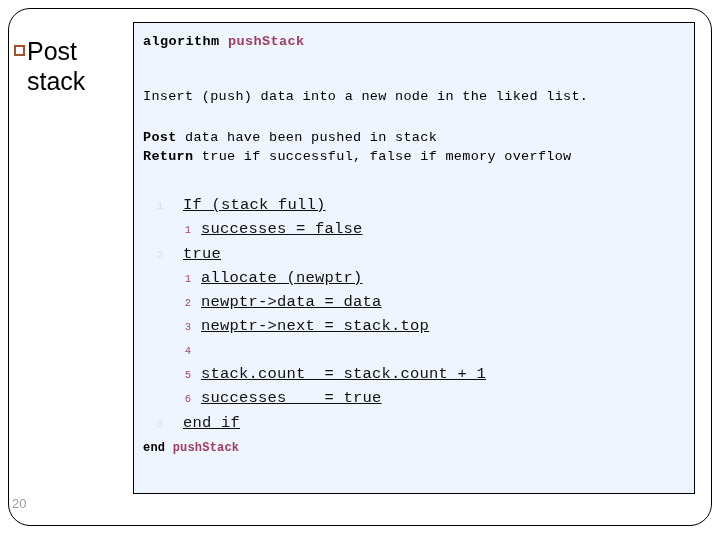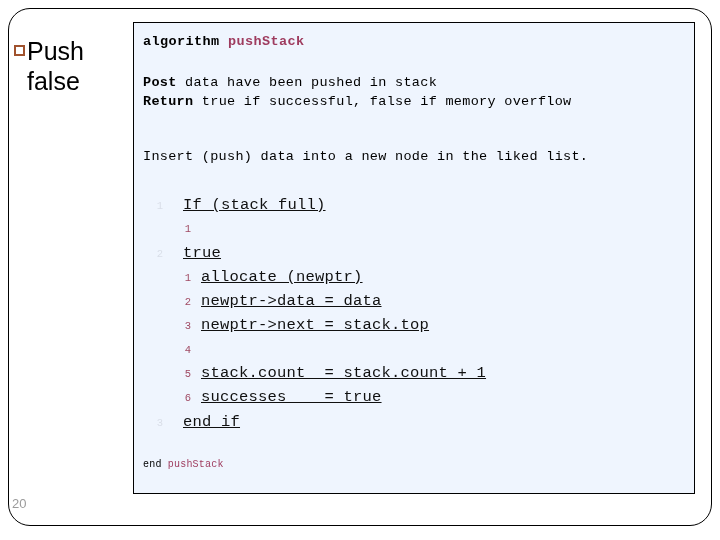--- a/index.html
+++ b/index.html
@@ -134,24 +134,24 @@
   .code-txt {
     font-size: 15.5px;
     letter-spacing: 0.2px;
     color: #101010;
     text-decoration: underline;
   }
   .lvl1 .code-txt { padding-left: 20px; }
   .lvl2 .code-txt { padding-left: 10px; }
 
   #end-line {
-    margin-top: 18px;
-    font-size: 10px;
+    margin-top: 1px;
+    font-size: 12px;
     line-height: 23px;
-    font-weight: normal;
+    font-weight: bold;
     letter-spacing: 0.2px;
   }
   #end-line .algo-name { color: #9e3b5e; }
 
   
   #page-number {
     position: absolute;
     left: 12px;
     top: 496px;
     width: 720px;
@@ -163,39 +163,39 @@
 </head>
 <body>
 
 <div id="slide">
 
   <div id="slide-frame"></div>
 
   <div id="title-block">
     <div id="title-row">
       <span class="title-bullet"></span>
-      <span id="title-text">Push false</span>
+      <span id="title-text">Post stack</span>
     </div>
   </div>
 
   <div id="content-panel">
     <div id="content-inner">
 
       <div id="algo-header" class="mono"><span>algorithm</span> <span class="algo-name">pushStack</span></div>
+
+      <div id="intent-line" class="mono">Insert (push) data into a new node in the liked list.</div>
 
       <div id="pre-post-block" class="mono">
         <div><span class="kw">Post</span> <span>data have been pushed in stack</span></div>
         <div><span class="kw">Return</span> <span>true if successful, false if memory overflow</span></div>
       </div>
 
-      <div id="intent-line" class="mono">Insert (push) data into a new node in the liked list.</div>
-
       <div id="code-block" class="mono">
           <div class="code-line lvl1"><span class="ln ln-l1">1</span><span class="code-txt">If (stack full)</span></div>
-          <div class="code-line lvl2"><span class="ln ln-l2">1</span></div>
+          <div class="code-line lvl2"><span class="ln ln-l2">1</span><span class="code-txt">successes = false</span></div>
           <div class="code-line lvl1"><span class="ln ln-l1">2</span><span class="code-txt">true</span></div>
           <div class="code-line lvl2"><span class="ln ln-l2">1</span><span class="code-txt">allocate (newptr)</span></div>
           <div class="code-line lvl2"><span class="ln ln-l2">2</span><span class="code-txt">newptr-&gt;data = data</span></div>
           <div class="code-line lvl2"><span class="ln ln-l2">3</span><span class="code-txt">newptr-&gt;next = stack.top</span></div>
           <div class="code-line lvl2"><span class="ln ln-l2">4</span></div>
           <div class="code-line lvl2"><span class="ln ln-l2">5</span><span class="code-txt">stack.count  = stack.count + 1</span></div>
           <div class="code-line lvl2"><span class="ln ln-l2">6</span><span class="code-txt">successes    = true</span></div>
           <div class="code-line lvl1"><span class="ln ln-l1">3</span><span class="code-txt">end if</span></div>
         </div>
 

